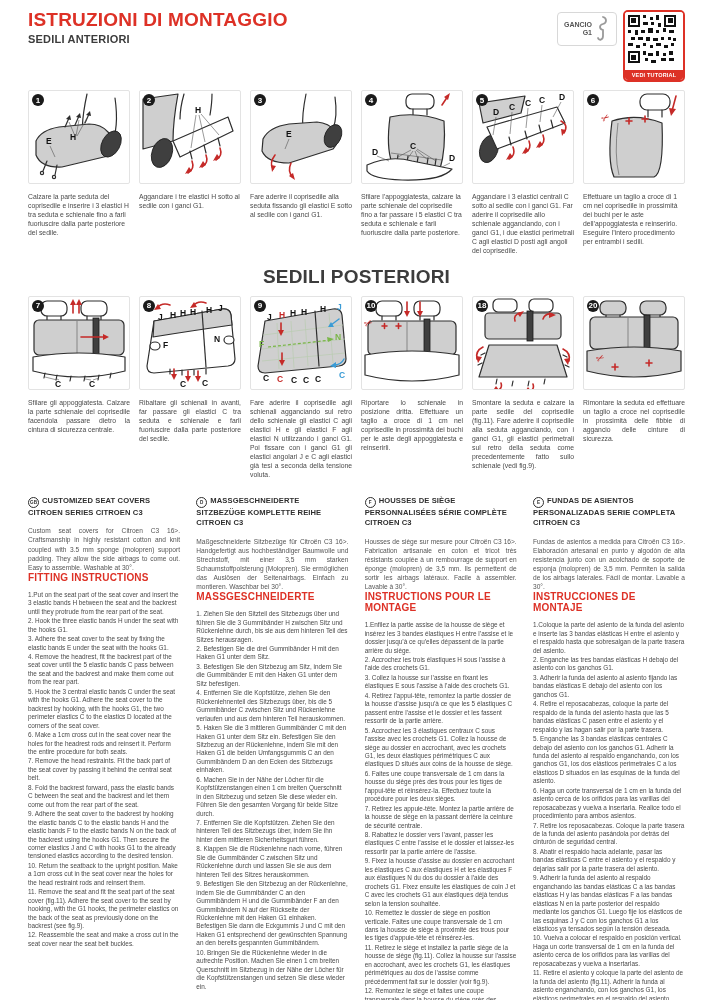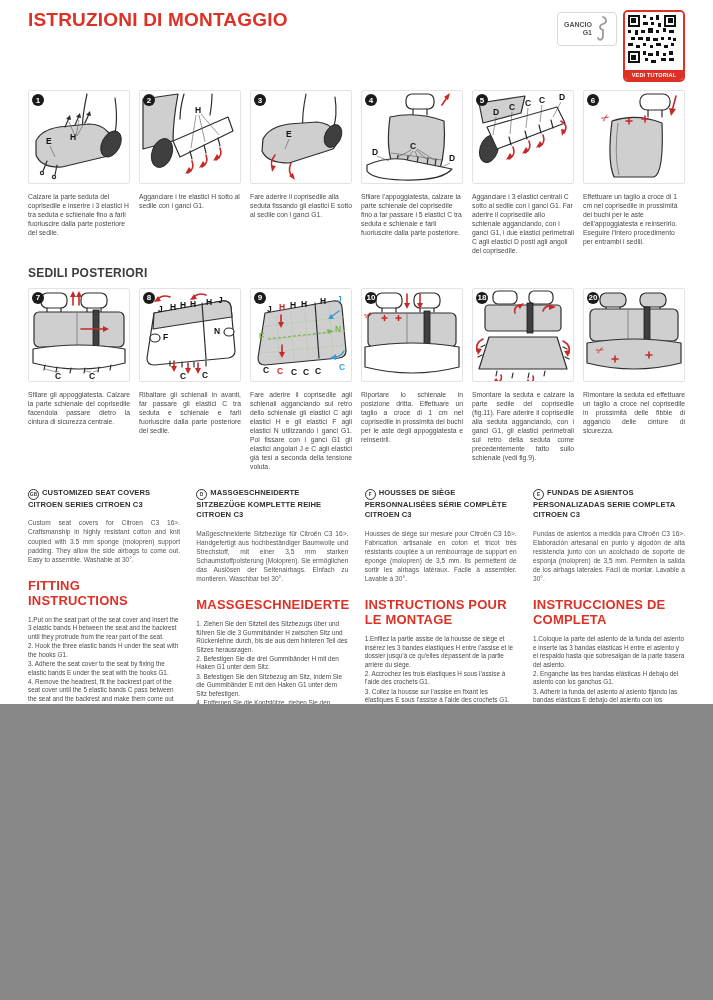--- a/index.html
+++ b/index.html
@@ -1,30 +1,30 @@
 <!DOCTYPE html>
 <html><head>
 <meta charset="utf-8">
 <style>
   html,body{margin:0;padding:0;background:#888;}
-  .page{width:713px;height:704px;background:#fff;position:relative;overflow:hidden;
+  .page{width:713px;height:1000px;background:#fff;position:relative;overflow:hidden;
         font-family:"Liberation Sans","DejaVu Sans",sans-serif;color:#3c3c3c;box-sizing:border-box;
         padding:10px 28px 6px 28px;}
   
   .hdr{display:flex;justify-content:space-between;align-items:flex-start;}
   .hdr-title{color:#DD3126;font-size:19px;font-weight:bold;letter-spacing:.2px;margin:0;line-height:1.05;}
   .hdr-sub{color:#3c3c3c;font-size:11px;font-weight:bold;margin:3px 0 0 0;letter-spacing:.2px;}
   .hdr-right{display:flex;align-items:flex-start;gap:6px;}
   .gancio-box{border:1px solid #d8d8d8;border-radius:4px;display:flex;align-items:center;gap:4px;padding:3px 6px;margin-top:2px;}
   .gancio-txt{text-align:right;font-size:7px;font-weight:bold;color:#555;line-height:1.2;}
   .qr-wrap{border:2px solid #DD3126;border-radius:5px;overflow:hidden;width:58px;background:#fff;}
   .qr-inner{padding:3px;background:#fff;}
   .qr-band{background:#DD3126;color:#fff;font-size:5.5px;font-weight:bold;text-align:center;padding:2px 0;letter-spacing:.2px;}
   
-  .sec-rear{color:#3c3c3c;font-size:12px;font-weight:bold;margin:10px 0 4px 0;letter-spacing:.2px;}
+  .sec-rear{color:#3c3c3c;font-size:19px;font-weight:bold;margin:10px 0 4px 0;letter-spacing:.2px;text-align:center;}
   
   .figure-row{display:flex;justify-content:space-between;margin-top:8px;}
   .panel{width:102px;margin:0;position:relative;}
   .panel .art{width:102px;height:94px;border:1px solid #e3e3e3;border-radius:2px;background:#fff;box-sizing:border-box;}
   .badge{position:absolute;top:4px;left:4px;width:12px;height:12px;border-radius:50%;background:#1a1a1a;color:#fff;
          font-size:8px;font-weight:bold;display:flex;align-items:center;justify-content:center;}
   figcaption{font-size:6.8px;line-height:1.32;color:#4a4a4a;margin-top:5px;}
   .rear figcaption{text-align:justify;}
   
   .ol{stroke:#2e2e2e;fill:none;stroke-width:1.2;stroke-linecap:round;}
@@ -41,32 +41,33 @@
   .lblr{fill:#C52A28;} .lblb{fill:#3a9bd5;} .lblg{fill:#7ab648;}
   .scis{font:10px "DejaVu Sans",sans-serif;fill:#C52A28;}
   .grid{stroke:#b9cbb0;stroke-width:.7;fill:none;}
   
   .langs{display:flex;justify-content:space-between;margin-top:16px;}
   .lang-col{width:152px;}
   .lang-head{font-size:7.6px;font-weight:bold;color:#2f2f2f;line-height:1.35;letter-spacing:.1px;}
   .lang-badge{display:inline-flex;align-items:center;justify-content:center;width:9px;height:9px;border:1px solid #2f2f2f;
               border-radius:50%;font-size:4.6px;font-weight:bold;margin-right:3px;vertical-align:-1px;}
   .lang-intro{font-size:6.6px;line-height:1.38;color:#555;margin-top:8px;text-align:justify;}
-  .lang-sec{color:#DD3126;font-size:13px;font-weight:bold;margin-top:14px;letter-spacing:.2px;}
+  .lang-sec{color:#DD3126;font-size:10px;font-weight:bold;margin-top:0;letter-spacing:.2px;}
   .steps{margin-top:8px;}
   .steps div{font-size:6.4px;line-height:1.32;color:#4a4a4a;margin:0 0 1px 0;}
 </style>
 </head>
 <body>
 
 <div class="page">
 
   <div class="hdr">
     <div>
       <h1 class="hdr-title">ISTRUZIONI DI MONTAGGIO</h1>
+      <h2 class="hdr-sub">SEDILI ANTERIORI</h2>
     </div>
     <div class="hdr-right">
       <div class="gancio-box">
         <div class="gancio-txt">
           <div>GANCIO</div>
           <div>G1</div>
         </div>
         <svg width="14" height="26" viewBox="0 0 14 26">
           <path d="M7,1 C11,2 11,7 7,8 C3,9 3,13 7,14 L7,20 C7,24 3,25 2,22" stroke="#9a9a9a" stroke-width="1.8" fill="none" stroke-linecap="round"></path>
         </svg>
@@ -486,21 +487,21 @@
           <div>11. Retirez le siège et installez la partie siège de la housse de siège (fig.11). Collez la housse sur l’assise en accrochant, avec les crochets G1, les élastiques périmétriques au dos de l’assise comme précédemment fait sur le dossier (voir fig.9).</div>
           <div>12. Remontez le siège et faites une coupe transversale dans la housse du siège près des boucles de ceinture de sécurité.</div>
         </div>
     </div>
 
     <div class="lang-col">
       <div class="lang-head">
         <span class="lang-badge">E</span><span>FUNDAS DE ASIENTOS PERSONALIZADAS SERIE COMPLETA CITROEN C3</span>
       </div>
       <div class="lang-intro">Fundas de asientos a medida para Citroën C3 16&gt;. Elaboración artesanal en punto y algodón de alta resistencia junto con un acolchado de soporte de esponja (molopren) de 3,5 mm. Permiten la salida de los airbags laterales. Fácil de montar. Lavable a 30°.</div>
-      <div class="lang-sec">INSTRUCCIONES DE COMPLETA</div>
+      <div class="lang-sec">INSTRUCCIONES DE MONTAJE</div>
       <div class="steps">
           <div>1.Coloque la parte del asiento de la funda del asiento e inserte las 3 bandas elásticas H entre el asiento y el respaldo hasta que sobresalgan de la parte trasera del asiento.</div>
           <div>2. Enganche las tres bandas elásticas H debajo del asiento con los ganchos G1.</div>
           <div>3. Adherir la funda del asiento al asiento fijando las bandas elásticas E debajo del asiento con los ganchos G1.</div>
           <div>4. Retire el reposacabezas, coloque la parte del respaldo de la funda del asiento hasta que las 5 bandas elásticas C pasen entre el asiento y el respaldo y las hagan salir por la parte trasera.</div>
           <div>5. Enganche las 3 bandas elásticas centrales C debajo del asiento con los ganchos G1. Adherir la funda del asiento al respaldo enganchando, con los ganchos G1, los dos elásticos perimetrales C a los elásticos D situados en las esquinas de la funda del asiento.</div>
           <div>6. Haga un corte transversal de 1 cm en la funda del asiento cerca de los orificios para las varillas del reposacabezas y vuelva a insertarla. Realice todo el procedimiento para ambos asientos.</div>
           <div>7. Retire los reposacabezas. Coloque la parte trasera de la funda del asiento pasándola por detrás del cinturón de seguridad central.</div>
           <div>8. Abatir el respaldo hacia adelante, pasar las bandas elásticas C entre el asiento y el respaldo y dejarlas salir por la parte trasera del asiento.</div>
           <div>9. Adherir la funda del asiento al respaldo enganchando las bandas elásticas C a las bandas elásticas H y las bandas elásticas F a las bandas elásticas N en la parte posterior del respaldo mediante los ganchos G1. Luego fije los elásticos de las esquinas J y C con los ganchos G1 a los elásticos ya tensados según la tensión deseada.</div>

